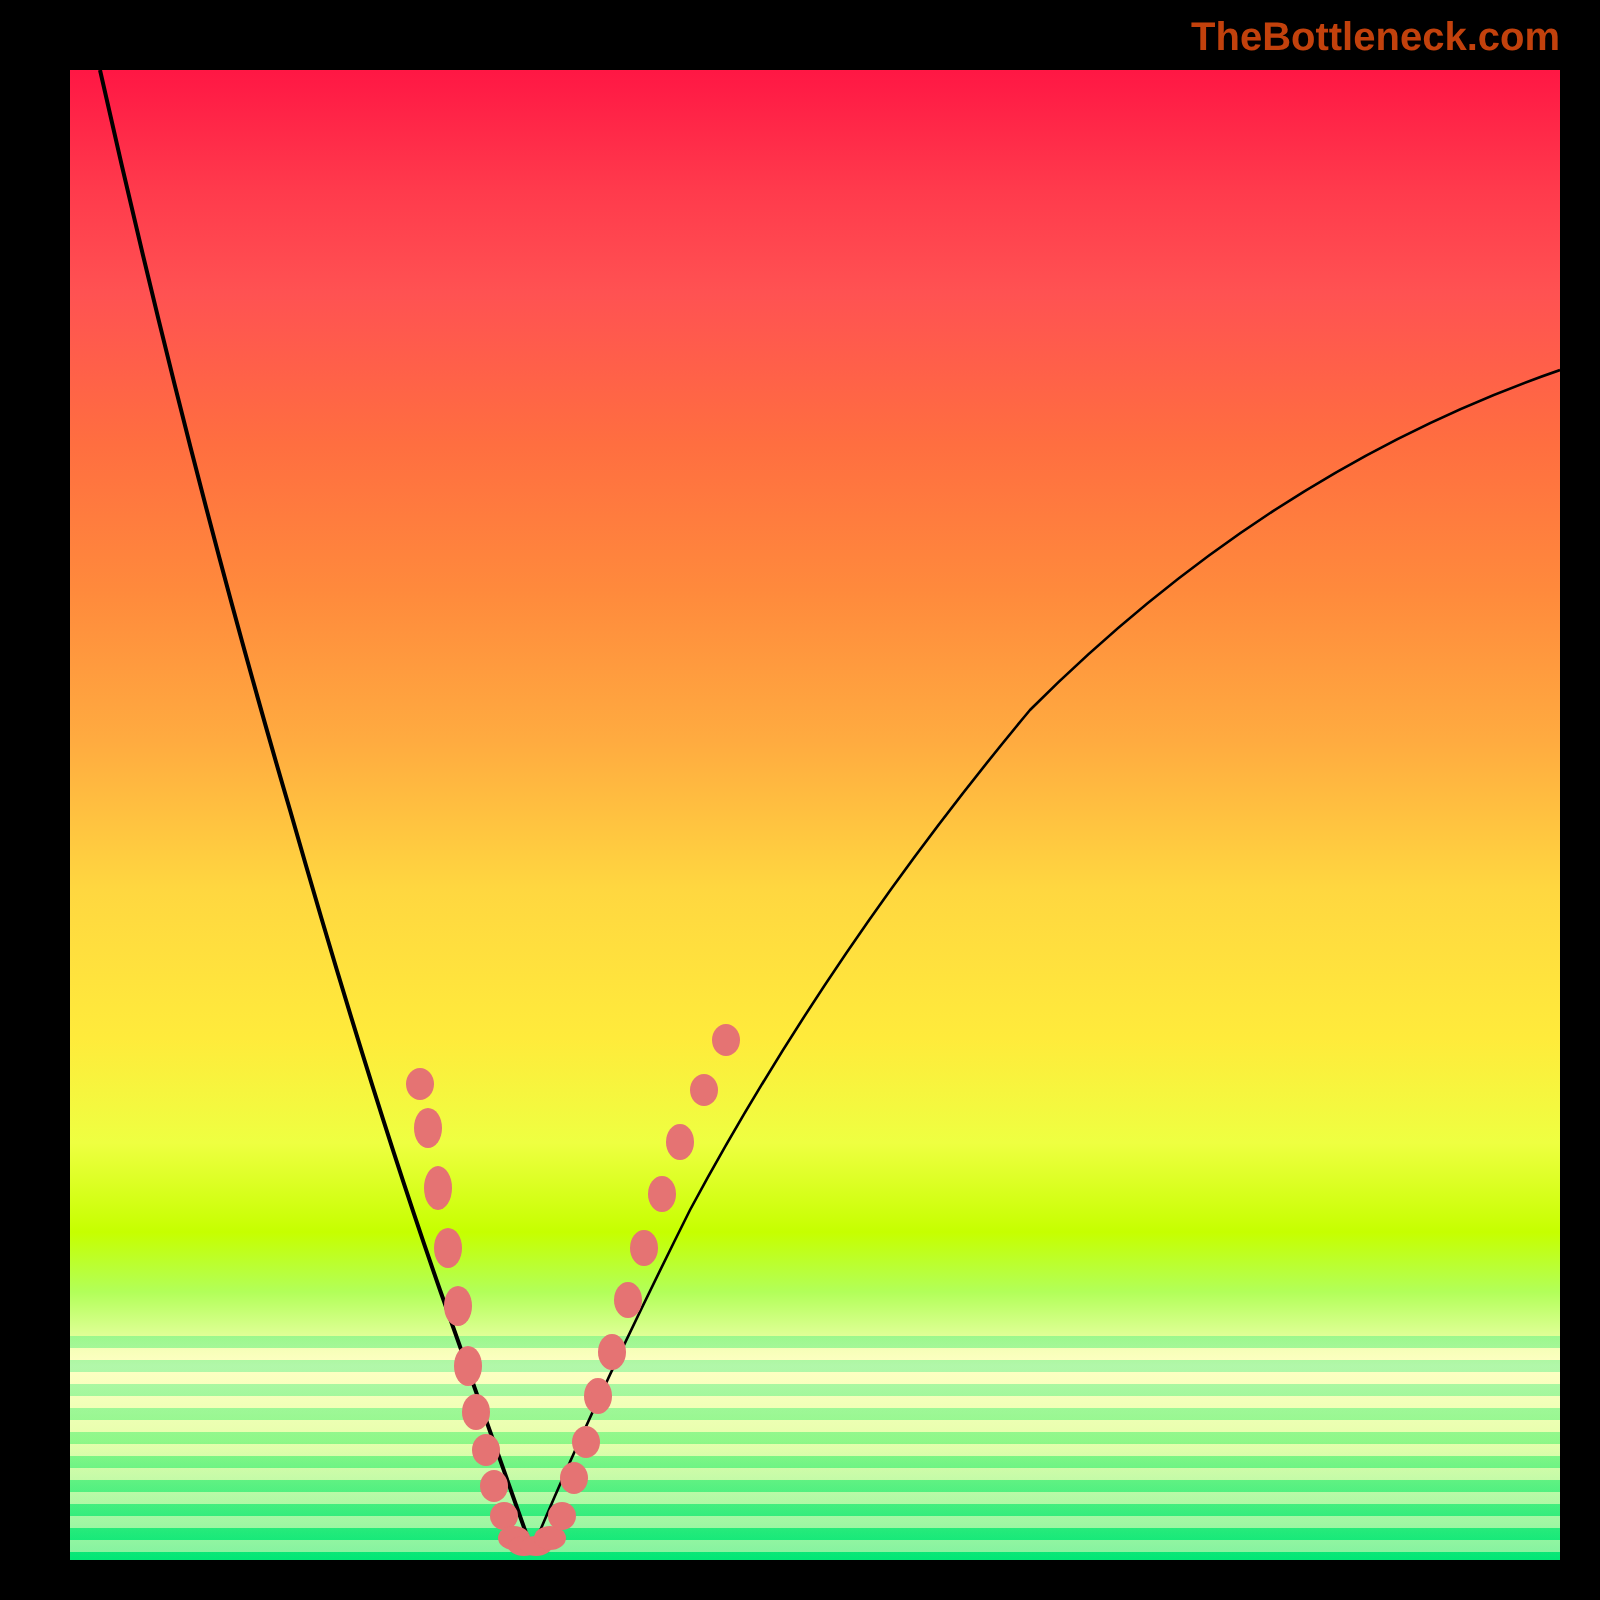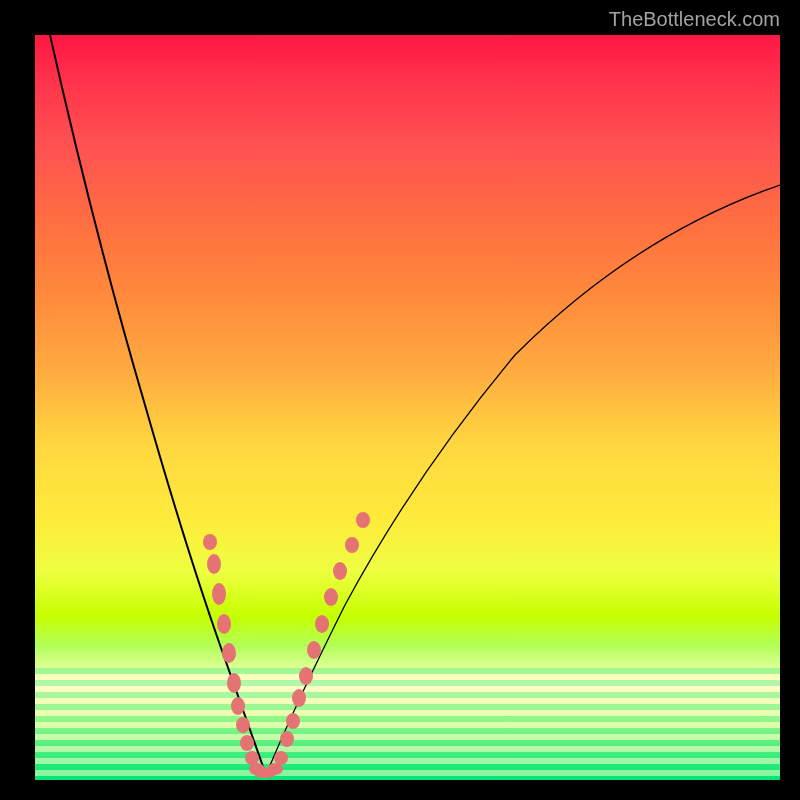--- a/index.html
+++ b/index.html
@@ -1,17 +1,17 @@
 <!DOCTYPE html>
 <html><head>
 <meta charset="utf-8">
 <style>
 *{margin:0;padding:0;box-sizing:border-box}
 body{background:#000;width:800px;height:800px;position:relative;font-family:Arial,sans-serif}
-.watermark{position:absolute;top:8px;right:20px;color:#a3a3a3;font-size:20px;font-weight:400;z-index:10}
+.watermark{position:absolute;top:8px;right:20px;color:#c2410c;font-size:20px;font-weight:700;z-index:10}
 .chart-area{position:absolute;left:35px;top:35px;width:745px;height:745px}
 .gradient-bg{width:100%;height:100%;background:linear-gradient(to bottom,
   #ff1744 0%,
   #ff3a4c 8%,
   #ff5252 15%,
   #ff6e40 25%,
   #ff8a3c 35%,
   #ffab40 45%,
   #ffd740 55%,
   #ffeb3b 65%,

